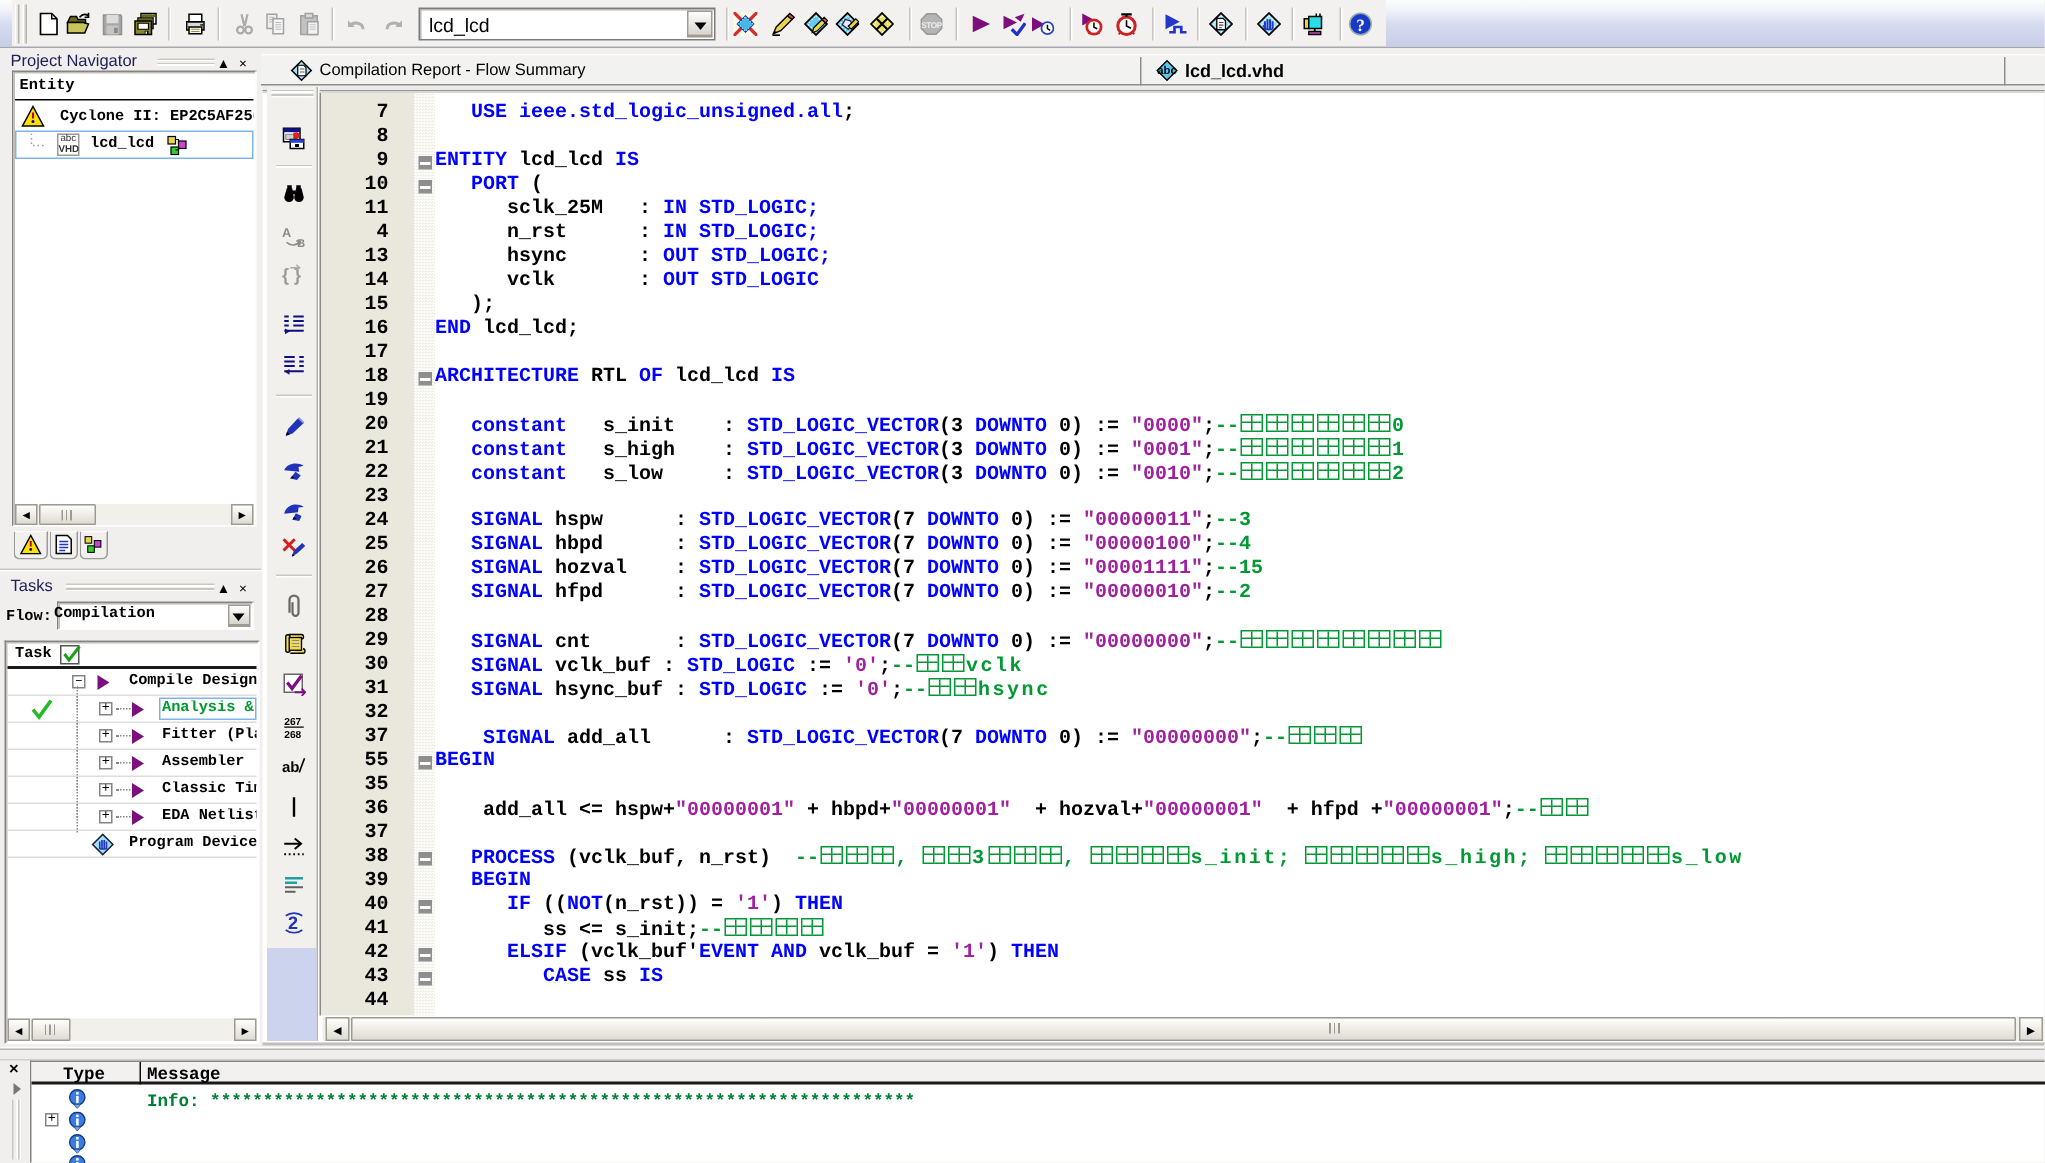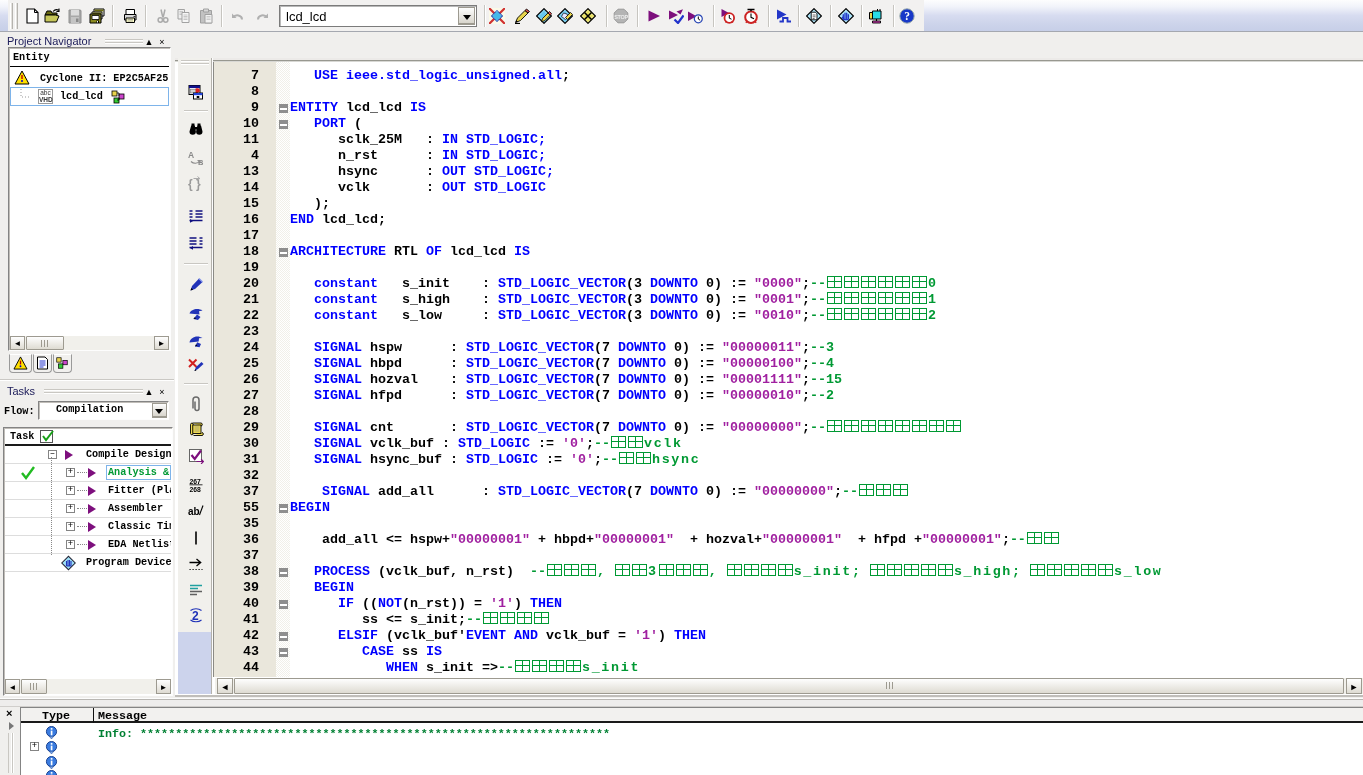--- a/index.html
+++ b/index.html
@@ -238,20 +238,35 @@
         <path d="M4.5 13h8v2h-8z" fill="#e040c0" stroke="#000" stroke-width=".9"></path>
         <path d="M9.5 1v2M12 1v2" stroke="#000"></path>
       </svg>
 <div class="vsep" style="left:893px"></div>
 <svg class="ticon" style="left:899px;top:8px" width="16" height="16" viewBox="0 0 16 16">
         <circle cx="8" cy="8" r="7.2" fill="#1838c8" stroke="#9aa"></circle>
         <text x="8" y="12.4" font-size="11.5" font-weight="bold" fill="#fff" text-anchor="middle" font-family="Liberation Serif">?</text>
       </svg>
 </div>
 
+<div id="trow">
+<svg class="abs" style="left:19px;top:2px" width="16" height="16" viewBox="0 0 16 16">
+        <rect x="3.4" y="3.4" width="9.2" height="9.2" fill="#9fe0f7" stroke="#000" transform="rotate(45 8 8)"></rect>
+        <path d="M5.5 4.5h4l1.5 1.5v5.5h-5.5z" fill="#fff" stroke="#000" stroke-width=".8"></path>
+        <path d="M7 7h3M7 9h3" stroke="#555" stroke-width=".8"></path>
+      </svg>
+<span style="left:39px;font-size:11px;top:4px">Compilation Report - Flow Summary</span>
+<div class="tsep" style="left:586px"></div>
+<svg class="abs" style="left:596px;top:2px" width="16" height="16" viewBox="0 0 16 16">
+        <rect x="3.4" y="3.4" width="9.2" height="9.2" fill="#58c8f0" stroke="#000" transform="rotate(45 8 8)"></rect>
+        <text x="8" y="10.5" font-size="7.5" font-weight="bold" fill="#000" text-anchor="middle" font-family="Liberation Sans">abc</text>
+      </svg>
+<span style="left:616px;font-weight:bold">lcd_lcd.vhd</span>
+<div class="tsep" style="left:1162px"></div>
+</div>
 <div class="ptitle" style="top:36px">
       <em>Project Navigator</em>
       <div class="plines" style="left:105px;top:3px;width:38px"></div>
       <div class="pbtn" style="left:144px;top:1px">▲</div>
       <div class="pbtn" style="left:157px;top:1px">×</div>
     </div>
 <div class="sunk" style="left:8px;top:47px;width:163px;height:304px"></div>
 <div class="abs mono10" style="left:13px;top:52px">Entity</div>
 <div class="abs" style="left:10px;top:66px;width:159px;height:1px;background:#000"></div>
 <svg class="abs" style="left:14px;top:70px" width="16" height="15" viewBox="0 0 16 15">
@@ -296,21 +311,21 @@
     </svg>
 <div class="abs" style="left:0;top:379px;width:174px;height:2px;background:linear-gradient(#cac8c4 1px,#fff 1px)"></div>
 <div class="ptitle" style="top:386px">
       <em>Tasks</em>
       <div class="plines" style="left:44px;top:3px;width:99px"></div>
       <div class="pbtn" style="left:144px;top:1px">▲</div>
       <div class="pbtn" style="left:157px;top:1px">×</div>
     </div>
 <div class="abs mono10" style="left:4px;top:406px">Flow:</div>
 <div class="sunk" style="left:38px;top:401px;width:131px;height:19px"></div>
-<div class="abs mono10" style="left:56px;top:404px">Compilation</div>
+<div class="abs mono10" style="left:36px;top:404px">Compilation</div>
 <div class="abs" style="left:152px;top:403px;width:15px;height:15px;background:linear-gradient(#fdfdfd,#d8d5cc);border:1px solid #9d9a90;border-bottom-width:2px"></div>
 <div class="darr" style="left:155px;top:409px"></div>
 <div class="sunk" style="left:3px;top:427px;width:170px;height:269px"></div>
 <div class="abs mono10" style="left:10px;top:431px">Task</div>
 <div class="abs" style="left:40px;top:430px;width:13px;height:13px;border:1px solid #555;background:#fff"></div>
 <svg class="abs" style="left:41px;top:429px" width="14" height="14" viewBox="0 0 14 14">
       <path d="M2 7l3 4 7-9" stroke="#18a018" stroke-width="2" fill="none"></path>
     </svg>
 <div class="abs" style="left:5px;top:444px;width:166px;height:2px;background:#1a1a1a"></div>
 <div class="trow" style="top:446px"></div>
@@ -537,21 +552,20 @@
 <div class="cl" style="top:580px">   <b>BEGIN</b></div>
 <div class="ln" style="top:580px">39</div>
 <div class="cl" style="top:596px">      <b>IF</b> ((<b>NOT</b>(n_rst)) = <u>'1'</u>) <b>THEN</b></div>
 <div class="ln" style="top:596px">40</div>
 <div class="cl" style="top:612px">         ss &lt;= s_init;<s>--<i class="cj"></i><i class="cj"></i><i class="cj"></i><i class="cj"></i></s></div>
 <div class="ln" style="top:612px">41</div>
 <div class="cl" style="top:628px">      <b>ELSIF</b> (vclk_buf'<b>EVENT AND</b> vclk_buf = <u>'1'</u>) <b>THEN</b></div>
 <div class="ln" style="top:628px">42</div>
 <div class="cl" style="top:644px">         <b>CASE</b> ss <b>IS</b></div>
 <div class="ln" style="top:644px">43</div>
-<div class="cl" style="top:660px">            <b>WHEN</b> s_init =&gt;<s>--<i class="cj"></i><i class="cj"></i><i class="cj"></i><i class="cj"></i><span class="gl">s_init</span></s></div>
 <div class="ln" style="top:660px">44</div>
 <div class="fold" style="top:104px"></div>
 <div class="fold" style="top:120px"></div>
 <div class="fold" style="top:248px"></div>
 <div class="fold" style="top:504px"></div>
 <div class="fold" style="top:568px"></div>
 <div class="fold" style="top:600px"></div>
 <div class="fold" style="top:632px"></div>
 <div class="fold" style="top:648px"></div>
 <div class="abs" style="left:0;top:698px;width:1363px;height:9px;background:#eeedec;border-top:1px solid #fdfdfd;border-bottom:1px solid #d0cecb"></div>

